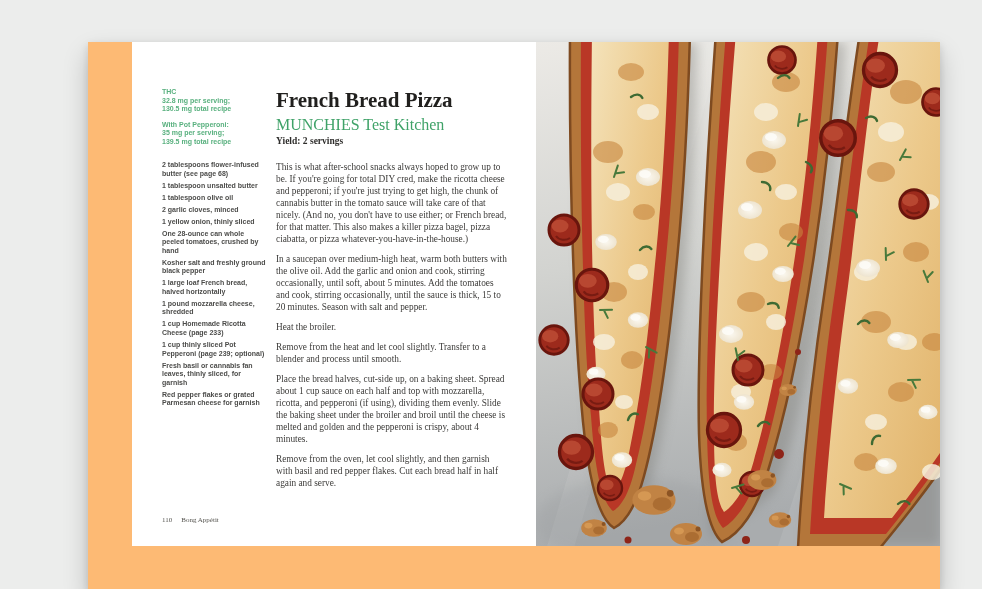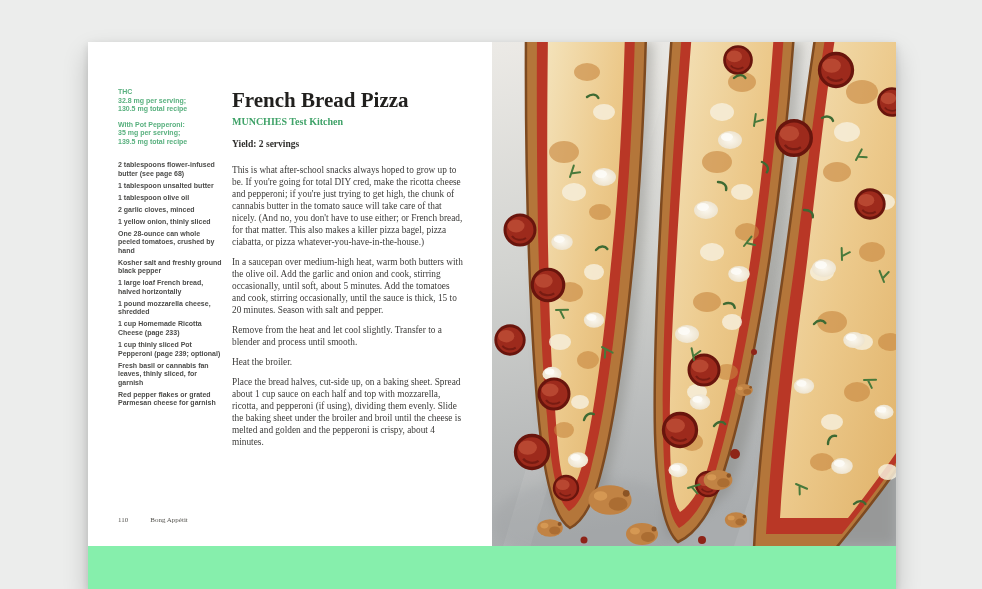--- a/index.html
+++ b/index.html
@@ -3,49 +3,50 @@
 <meta charset="utf-8">
 <style>
   html,body{margin:0;padding:0;}
   body{
     width:982px;height:589px;position:relative;overflow:hidden;
     background:#ecedec;
     font-family:"Liberation Sans",sans-serif;
   }
   .book{
     position:absolute;left:88px;top:42px;width:808px;height:548px;
-    background:#86efac;display:flex;
+    background:#fdba74;display:flex;
     box-shadow:0 12px 24px rgba(0,0,0,.20),0 3px 8px rgba(0,0,0,.12);
+    padding-left:44px;
   }
   .left-page{position:relative;width:404px;height:504px;background:#fff;}
   .right-page{position:relative;width:404px;height:504px;overflow:hidden;}
 
   
   .dosage{position:absolute;left:30px;top:46px;width:106px;
     font-size:7px;font-weight:700;line-height:8.6px;color:#58b07e;}
   .dosage .blk{margin-bottom:7px;}
   .ingredients{position:absolute;left:30px;top:119px;width:106px;}
   .ingredients p{margin:0 0 3.4px;font-size:7px;font-weight:700;
     line-height:8.6px;color:#4c4c4a;}
 
   
   .main-col{position:absolute;left:144px;top:46px;width:232px;}
   .recipe-title{margin:0;font-family:"Liberation Serif",serif;
     font-size:21px;line-height:24px;font-weight:700;color:#21201e;}
-  .byline{margin:4px 0 12px;font-family:"Liberation Serif",serif;
-    font-size:10px;font-weight:700;color:#3fa268;}
+  .byline{margin:4px 0 2px;font-family:"Liberation Serif",serif;
+    font-size:16px;font-weight:400;color:#3fa268;}
   .yield{margin:2px 0 0;font-family:"Liberation Serif",serif;
     font-size:9.5px;font-weight:700;color:#2e2d2b;}
   .body-copy{margin-top:15px;}
   .body-copy p{margin:0 0 8px;font-family:"Liberation Serif",serif;
     font-size:9.3px;line-height:12px;color:#3c3b39;}
 
   .page-footer{position:absolute;left:30px;bottom:22px;
     font-family:"Liberation Serif",serif;font-size:7px;color:#55544f;}
-  .page-footer .num{margin-right:22px;}
+  .page-footer .num{margin-right:9px;}
 
   .photo{position:absolute;inset:0;}
   .photo svg{display:block;}
 </style>
 </head>
 <body>
 
 <div class="book">
 
   <div class="left-page">
@@ -79,23 +80,24 @@
       <p>Red pepper flakes or grated Parmesan cheese for garnish</p>
     </div>
 
     <div class="main-col">
       <h1 class="recipe-title">French Bread Pizza</h1>
       <p class="byline">MUNCHIES Test Kitchen</p>
       <p class="yield">Yield: 2 servings</p>
       <div class="body-copy">
         <p>This is what after-school snacks always hoped to grow up to be. If you're going for total DIY cred, make the ricotta cheese and pepperoni; if you're just trying to get high, the chunk of cannabis butter in the tomato sauce will take care of that nicely. (And no, you don't have to use either; or French bread, for that matter. This also makes a killer pizza bagel, pizza ciabatta, or pizza whatever-you-have-in-the-house.)</p>
         <p>In a saucepan over medium-high heat, warm both butters with the olive oil. Add the garlic and onion and cook, stirring occasionally, until soft, about 5 minutes. Add the tomatoes and cook, stirring occasionally, until the sauce is thick, 15 to 20 minutes. Season with salt and pepper.</p>
+        <p>Heat the broiler.</p>
         <p>Remove from the heat and let cool slightly. Transfer to a blender and process until smooth.</p>
-        <p>Heat the broiler.</p>
         <p>Place the bread halves, cut-side up, on a baking sheet. Spread about 1 cup sauce on each half and top with mozzarella, ricotta, and pepperoni (if using), dividing them evenly. Slide the baking sheet under the broiler and broil until the cheese is melted and golden and the pepperoni is crispy, about 4 minutes.</p>
+        <p>Remove from the oven, let cool slightly, and then garnish with basil and red pepper flakes. Cut each bread half in half again and serve.</p>
       </div>
     </div>
 
     <div class="page-footer">
       <span class="num">110</span><span>Bong Appétit</span>
     </div>
   </div>
 
   <div class="right-page">
     <div class="photo" role="img" aria-label="Three broiled French bread pizza halves with melted mozzarella, ricotta dollops, crispy pepperoni and sliced basil on a metal sheet pan">

